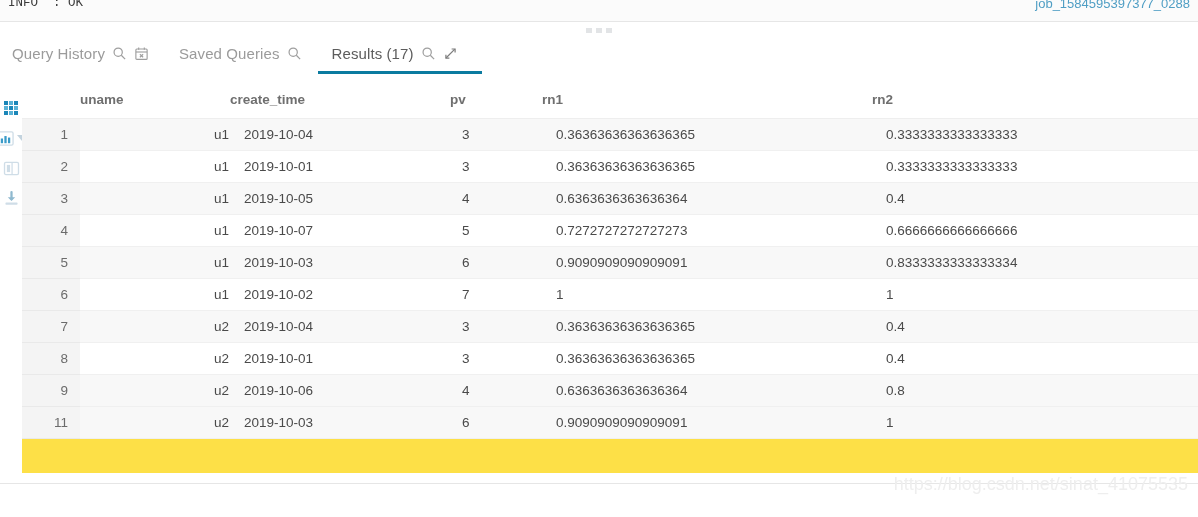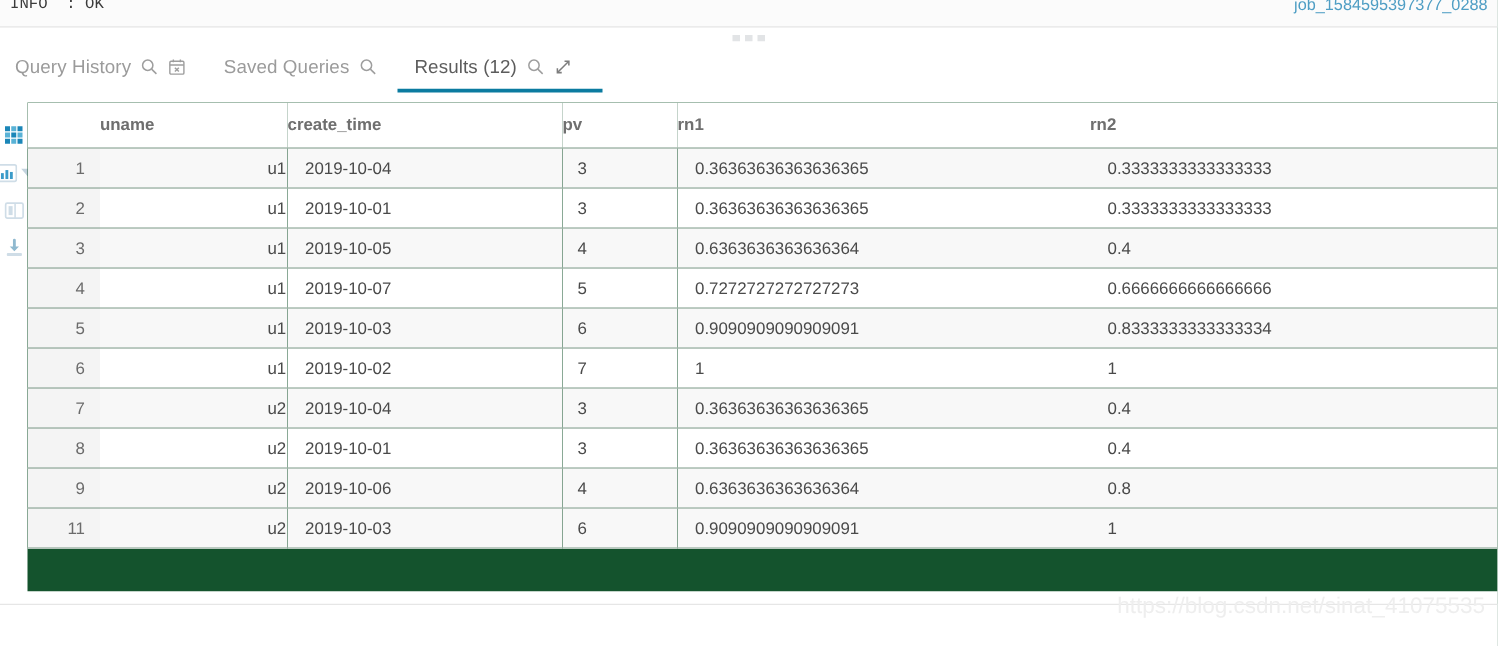--- a/index.html
+++ b/index.html
@@ -108,21 +108,21 @@
     cursor: pointer;
   }
   .grid-ico { display: grid; grid-template-columns: repeat(3, 4px); grid-template-rows: repeat(3, 4px); gap: 1px; }
   .grid-ico span { display: block; width: 4px; height: 4px; background: #1b86b8; }
   .grid-ico span.lt { background: #59b2d6; }
 
   
   .table-wrap {
     position: absolute; left: 22px; top: 82px;
     width: 1176px; height: 391px;
-    background: #14532d;
+    background: #fde047;
     overflow: hidden;
   }
   table.results {
     border-collapse: collapse;
     width: 1176px;
     table-layout: fixed;
     font-size: 13.5px;
   }
   table.results col.c-idx   { width: 58px; }
   table.results col.c-uname { width: 150px; }
@@ -232,21 +232,21 @@
       <span class="tab-ico">
         <svg width="15" height="15" viewBox="0 0 16 16" fill="none" stroke="#9e9e9e" stroke-width="1.3">
           <circle cx="6.6" cy="6.6" r="4.4"></circle>
             <line x1="9.9" y1="9.9" x2="14" y2="14"></line>
         </svg>
       </span>
 
     </div>
 
     <div class="tab active" id="tab-results">
-      <span class="tab-label">Results (12)</span>
+      <span class="tab-label">Results (17)</span>
       <span class="tab-ico">
         <svg width="15" height="15" viewBox="0 0 16 16" fill="none" stroke="#9e9e9e" stroke-width="1.3">
           <circle cx="6.6" cy="6.6" r="4.4"></circle>
             <line x1="9.9" y1="9.9" x2="14" y2="14"></line>
         </svg>
       </span>
       <span class="tab-ico">
         <svg width="15" height="15" viewBox="0 0 16 16" fill="none" stroke="#7d7d7d" stroke-width="1.3">
           <line x1="3.2" y1="12.8" x2="12.6" y2="3.4"></line>
           <polyline points="9.2,3.2 12.9,3.2 12.9,6.9"></polyline>

